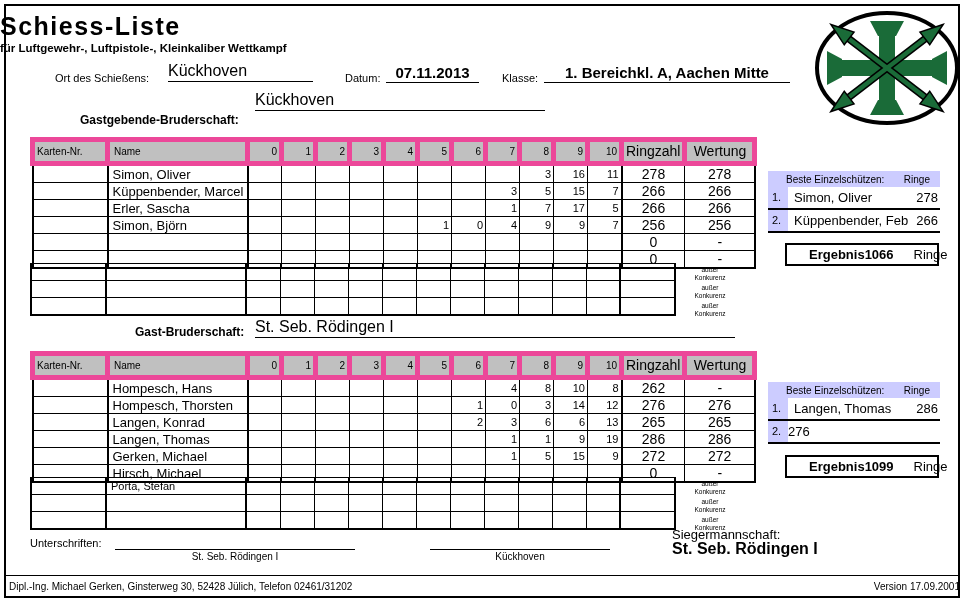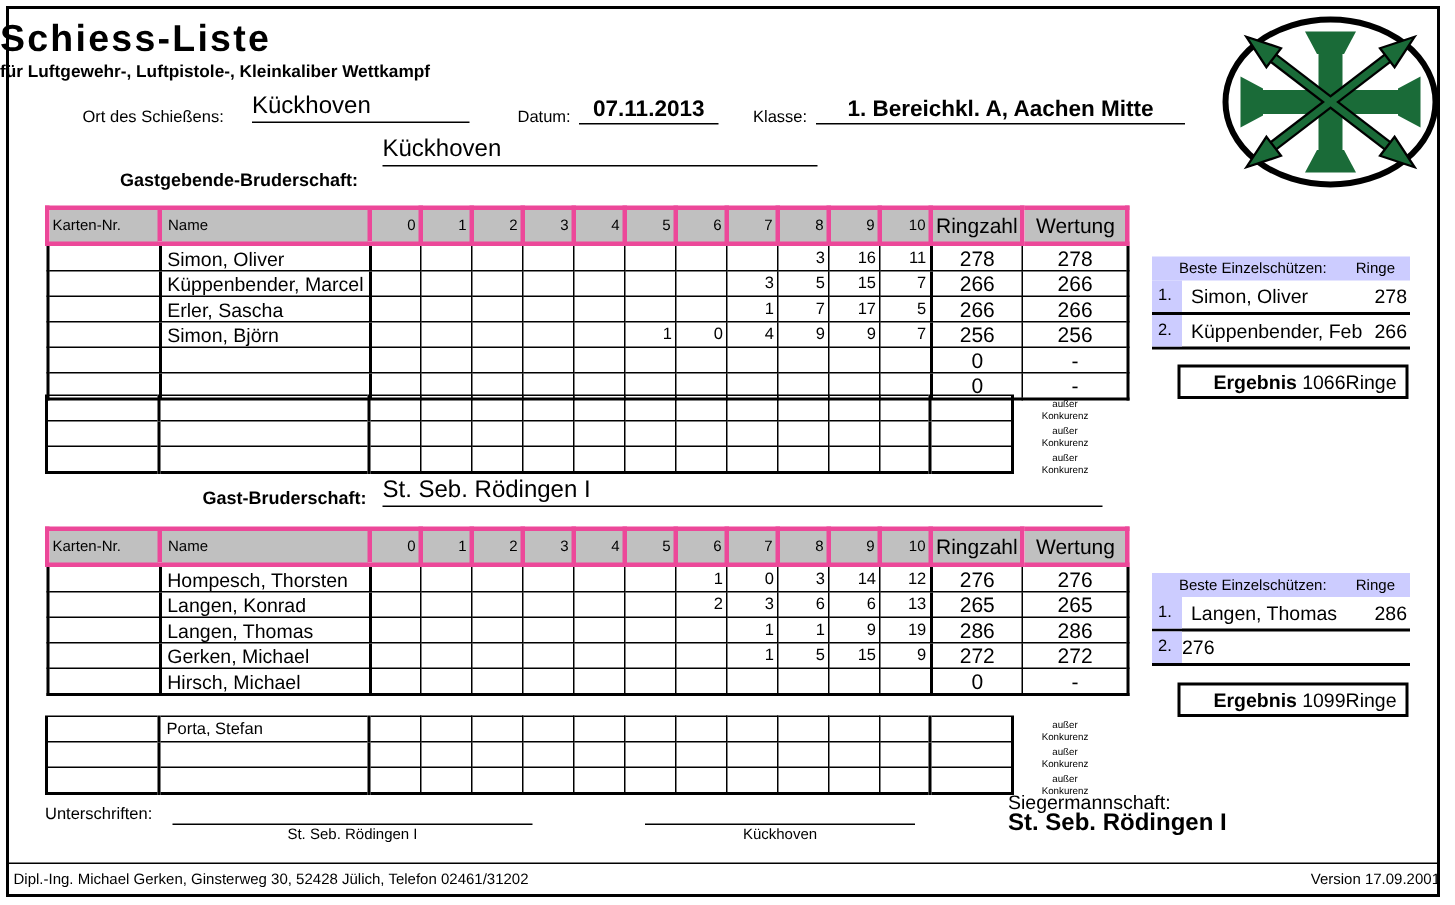--- a/index.html
+++ b/index.html
@@ -14,21 +14,21 @@
   .subtitle{top:42px;font-size:11.5px;font-weight:bold;}
   .lbl{font-size:11px;}
   .lbl-b{font-size:12px;font-weight:bold;}
   .uline{border-bottom:1px solid #000;display:inline-block;padding-bottom:1px;white-space:nowrap;overflow:hidden;}
   .val-lg{font-size:16px;}
   .val-bold{font-size:15px;font-weight:bold;}
 
   
   table.score{position:absolute;border-collapse:collapse;table-layout:fixed;border:2px solid #000;}
   table.score th{background:#c0c0c0;height:24px;line-height:13px;font-size:10px;font-weight:normal;
-    text-align:left;padding:0 2px;border:3px solid #ec4899;overflow:hidden;white-space:nowrap;box-sizing:border-box;}
+    text-align:left;padding:0 2px;border:5px solid #ec4899;overflow:hidden;white-space:nowrap;box-sizing:border-box;}
   table.score td{height:17px;font-size:13px;padding:0 2px;border:1px solid #000;overflow:hidden;
     white-space:nowrap;box-sizing:border-box;}
   table.score .karten{border-right-width:2px;}
   table.score .name{border-right-width:2px;padding-left:4px;}
   table.score th.shot{text-align:right;}
   table.score td.shot{text-align:right;font-size:11px;}
   table.score .ringzahl{border-left-width:2px;text-align:center;font-size:14px;margin-left:42px;}
   table.score .wertung{text-align:center;font-size:14px;}
   table.extra{position:absolute;border-collapse:collapse;table-layout:fixed;
     border:2px solid #000;border-top:none;}
@@ -44,21 +44,21 @@
   .panel{position:absolute;left:768px;width:172px;}
   .panel-head{height:16px;background:#ccccff;font-size:10px;display:flex;align-items:center;
     justify-content:space-between;padding:0 10px 0 18px;}
   .panel-row{height:21px;display:flex;align-items:stretch;border-bottom:2px solid #000;}
   .panel-row .rank{width:20px;background:#ccccff;font-size:11px;padding:4px 0 0 4px;box-sizing:border-box;}
   .panel-row .pname{flex:1;font-size:13px;padding:3px 0 0 6px;white-space:nowrap;overflow:hidden;}
   .panel-row .pringe{font-size:13px;padding:3px 2px 0 0;}
   .ergebnis{position:absolute;left:785px;width:150px;height:19px;border:2px solid #000;
     display:flex;align-items:center;font-size:13px;}
   .ergebnis .elabel{font-weight:bold;padding-left:22px;flex:1;}
-  .ergebnis .evalue{font-weight:normal;padding-right:0;}
+  .ergebnis .evalue{font-weight:bold;padding-right:20px;}
   .ergebnis .eunit{padding-right:6px;}
 
   .winner-label{font-size:13px;}
   .winner-value{font-size:16px;font-weight:bold;}
   .sig-line{border-top:1px solid #000;height:1px;}
   .sig-cap{font-size:10px;text-align:center;}
   .footer-line{position:absolute;left:6px;top:575px;width:952px;border-top:1px solid #000;}
   .footer-text{font-size:10px;}
 </style>
 </head>
@@ -398,20 +398,37 @@
         <th class="shot">8</th>
         <th class="shot">9</th>
         <th class="shot">10</th>
         <th class="ringzahl">Ringzahl</th>
         <th class="wertung">Wertung</th>
       </tr>
     </thead>
   <tbody id="guest-body">
       <tr>
         <td class="karten"></td>
+        <td class="name">Hompesch, Hans</td>
+        <td class="shot"></td>
+        <td class="shot"></td>
+        <td class="shot"></td>
+        <td class="shot"></td>
+        <td class="shot"></td>
+        <td class="shot"></td>
+        <td class="shot"></td>
+        <td class="shot">4</td>
+        <td class="shot">8</td>
+        <td class="shot">10</td>
+        <td class="shot">8</td>
+        <td class="ringzahl">262</td>
+        <td class="wertung">-</td>
+      </tr>
+      <tr>
+        <td class="karten"></td>
         <td class="name">Hompesch, Thorsten</td>
         <td class="shot"></td>
         <td class="shot"></td>
         <td class="shot"></td>
         <td class="shot"></td>
         <td class="shot"></td>
         <td class="shot"></td>
         <td class="shot">1</td>
         <td class="shot">0</td>
         <td class="shot">3</td>

